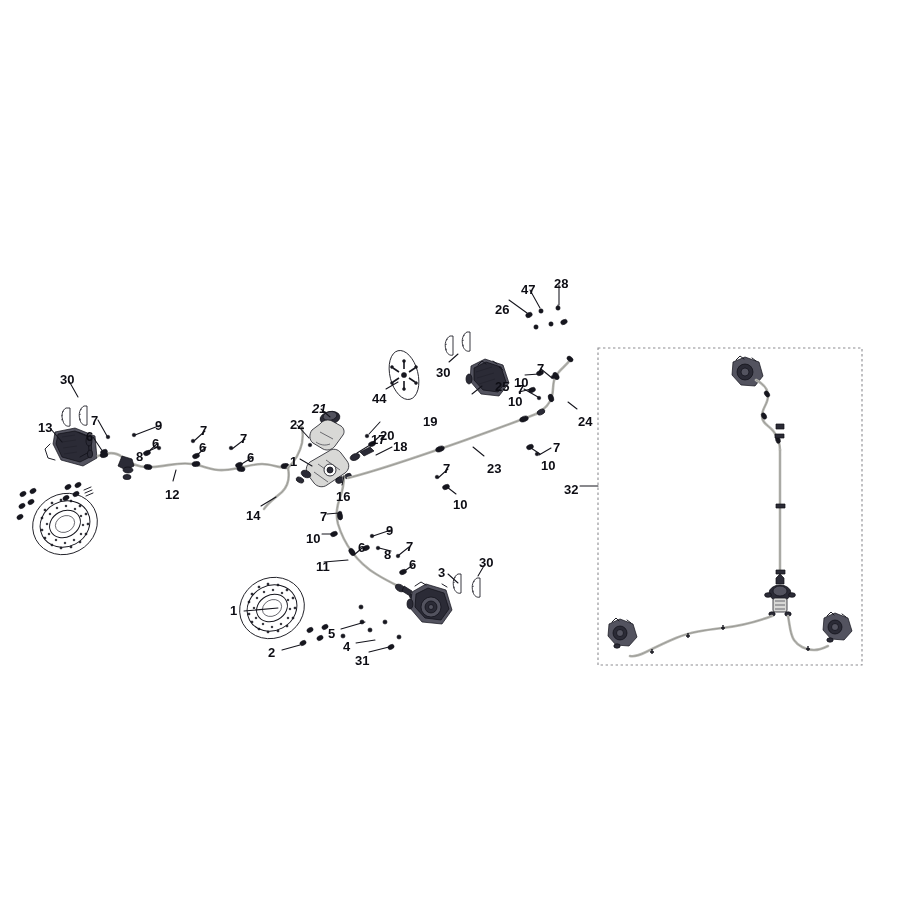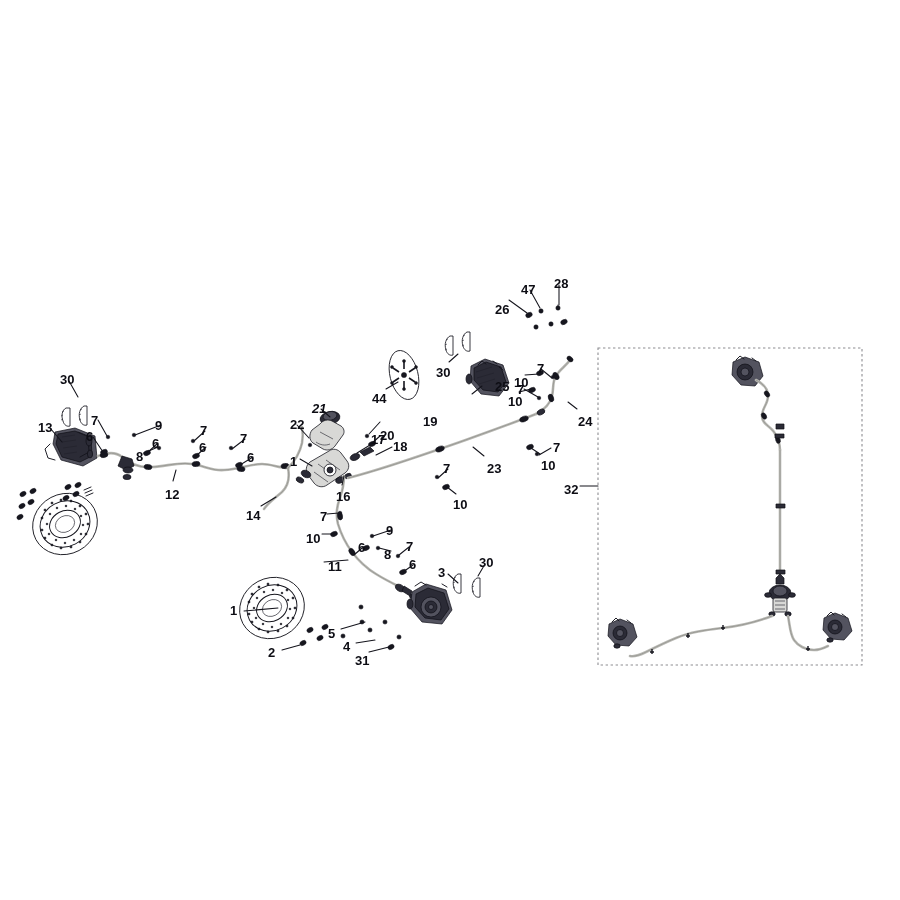--- a/index.html
+++ b/index.html
@@ -529,21 +529,21 @@
       <div class="callout" style="left: 517px; top: 383px;">7</div>
       <div class="callout" style="left: 136px; top: 450px;">8</div>
       <div class="callout" style="left: 384px; top: 548px;">8</div>
       <div class="callout" style="left: 155px; top: 419px;">9</div>
       <div class="callout" style="left: 386px; top: 524px;">9</div>
       <div class="callout" style="left: 306px; top: 532px;">10</div>
       <div class="callout" style="left: 453px; top: 498px;">10</div>
       <div class="callout" style="left: 541px; top: 459px;">10</div>
       <div class="callout" style="left: 508px; top: 395px;">10</div>
       <div class="callout" style="left: 514px; top: 376px;">10</div>
-      <div class="callout" style="left: 328px; top: 560px;">11</div>
+      <div class="callout" style="left: 316px; top: 560px;">11</div>
       <div class="callout" style="left: 165px; top: 488px;">12</div>
       <div class="callout" style="left: 38px; top: 421px;">13</div>
       <div class="callout" style="left: 246px; top: 509px; text-align: right;">14</div>
       <div class="callout" style="left: 290px; top: 455px;">1</div>
       <div class="callout" style="left: 336px; top: 490px;">16</div>
       <div class="callout" style="left: 371px; top: 433px;">17</div>
       <div class="callout" style="left: 393px; top: 440px; text-align: right;">18</div>
       <div class="callout" style="left: 379px; top: 415px; margin-left: 44px;">19</div>
       <div class="callout" style="left: 380px; top: 429px; text-align: right;">20</div>
       <div class="callout" style="left: 312px; top: 402px; font-style: italic;">21</div>

